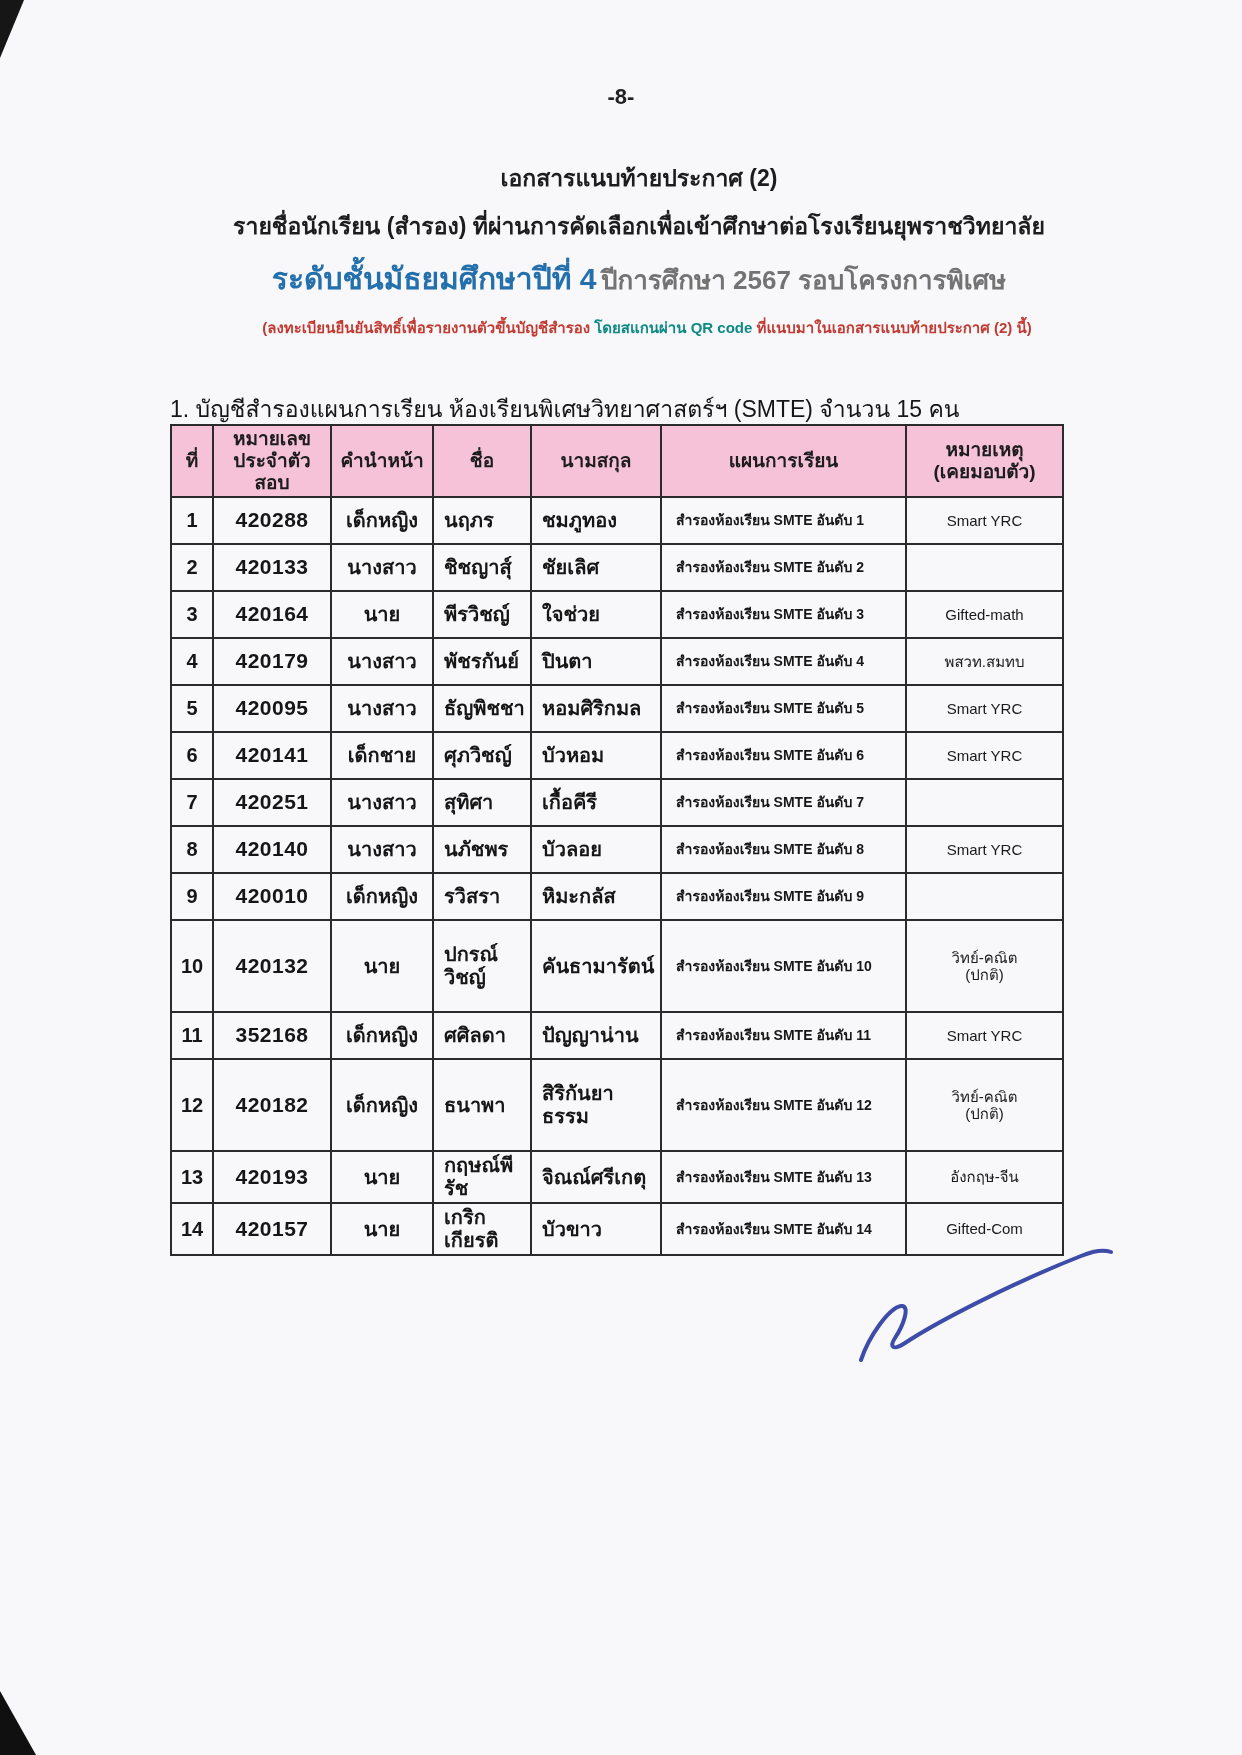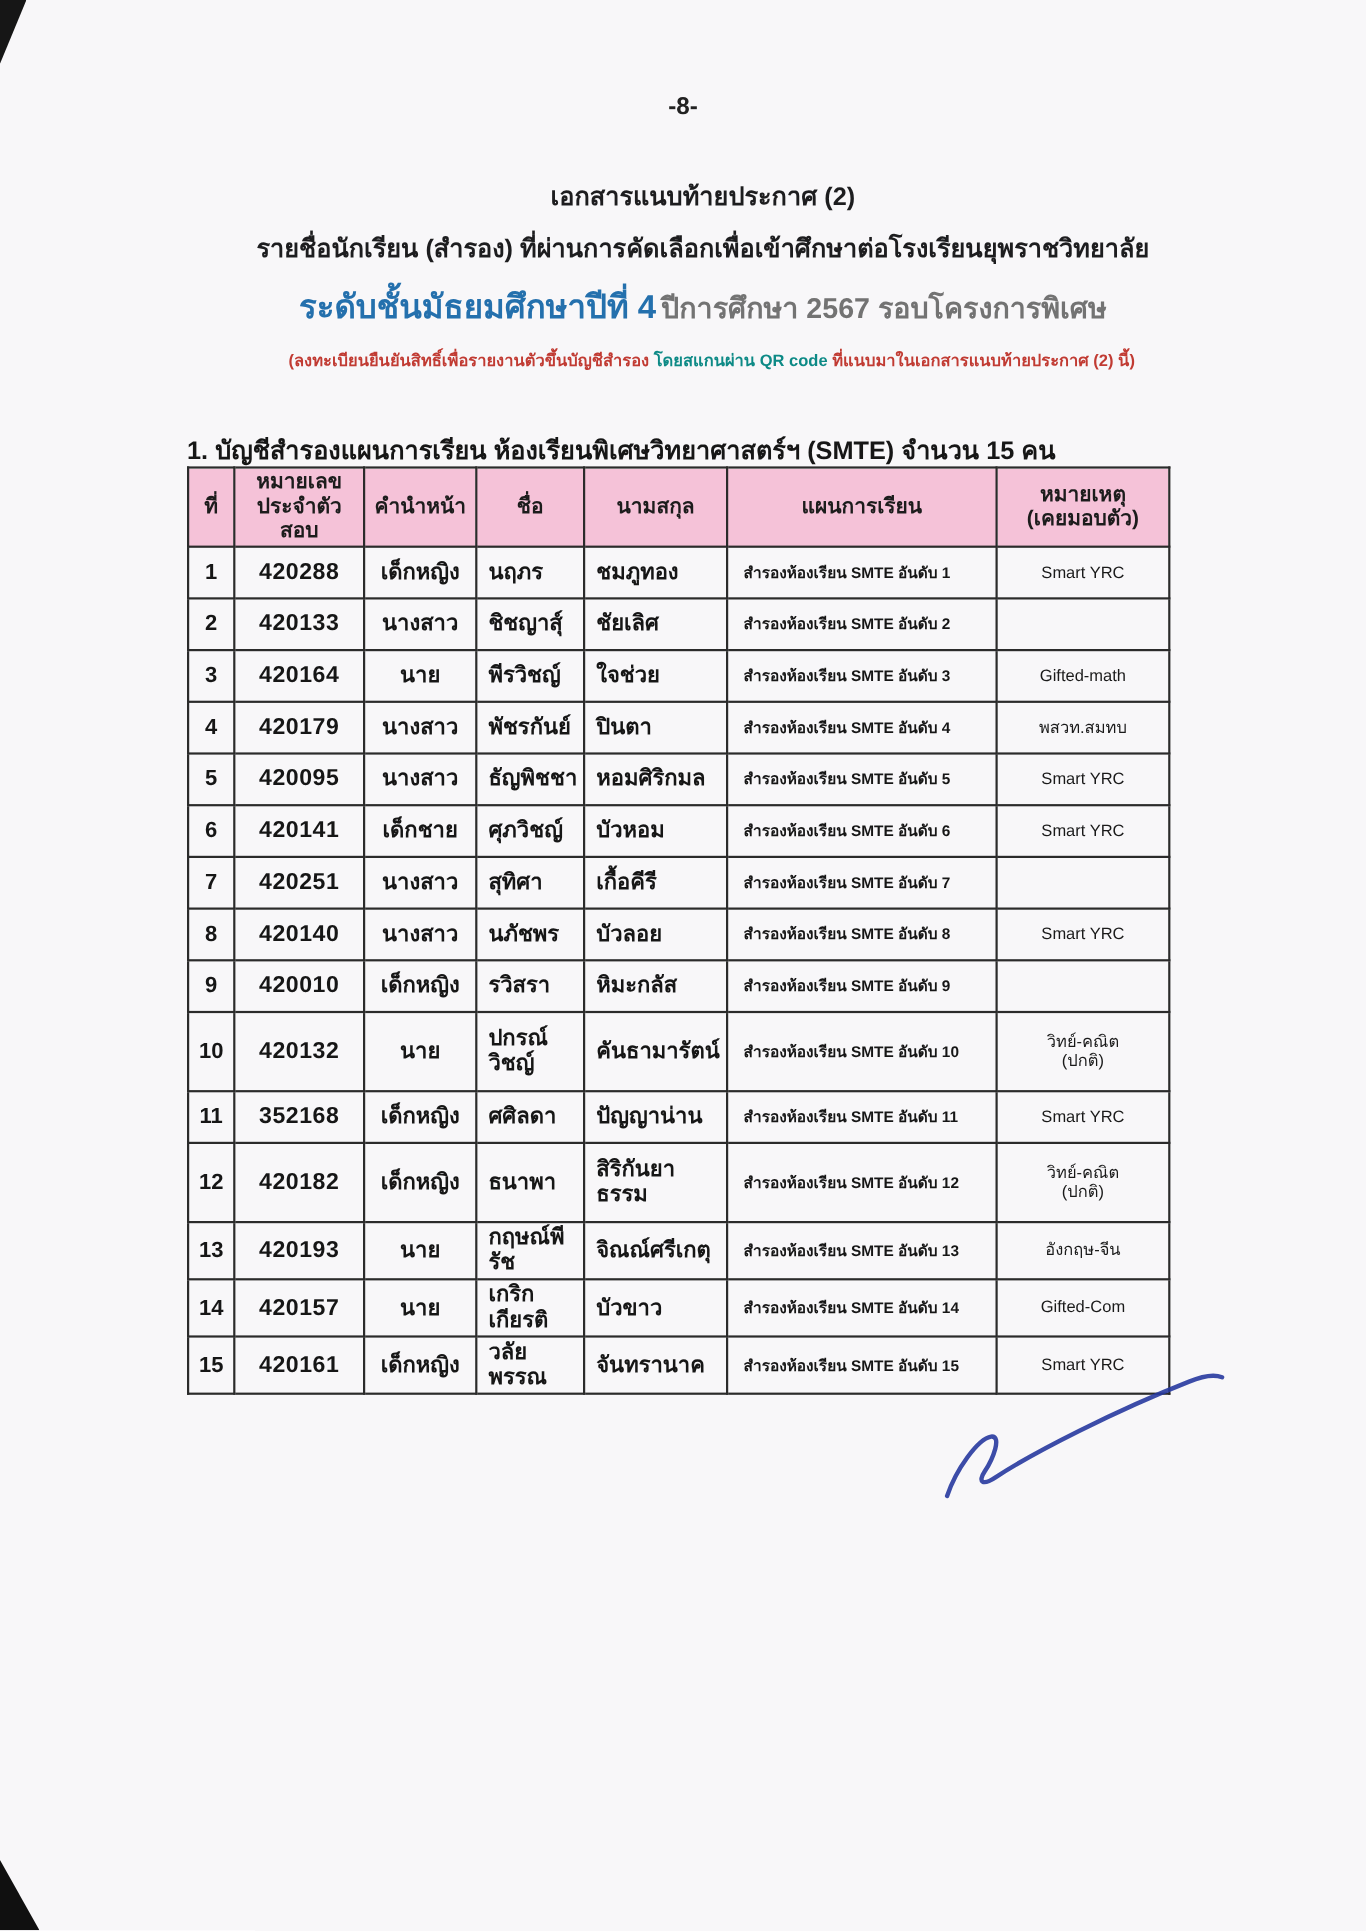--- a/index.html
+++ b/index.html
@@ -19,40 +19,40 @@
   .h-line1 { font-size:23px; font-weight:bold; margin-bottom:12px; }
   .h-line2 { font-size:23px; font-weight:bold; margin-bottom:11px; }
   .h-line3 { margin-bottom:14px; }
   .h-line3 .blue  { font-size:30px; font-weight:bold; color:var(--accent_blue); }
   .h-line3 .dark  { font-size:26px; font-weight:bold; color:#737373; }
   .h-line4 { font-size:15px; font-weight:bold;margin-left:16px; }
   .h-line4 .red  { color:var(--accent_red); }
   .h-line4 .teal { color:var(--accent_teal); }
   .section-title {
     position:absolute; top:391px; left:170px;
-    font-size:23px; font-weight:bold; color:#161616;
+    font-size:23px; font-weight:normal; color:#161616;
   }
   table.students {
     position:absolute; top:424px; left:170px;
     width:892px; border-collapse:collapse; table-layout:fixed;
     background:transparent;
   }
   .students th, .students td {
     border:2px solid #2b2b2b;
     text-align:center; vertical-align:middle;
     white-space:pre-line; line-height:1.15;
     padding:2px 4px;
     overflow:hidden;
   }
   .students thead th {
     background:var(--header_pink);
     font-size:19px; font-weight:bold; height:66px; color:#1c1c1c;
   }
   .students tbody tr { height:47px; }
-  .students tbody tr.tall { height:72px; }
+  .students tbody tr.tall { height:92px; }
   .students td { font-size:20px; font-weight:bold; color:#161616; }
   .students td.col0 { font-size:20px; }
   .students td.col1 { font-size:21px; letter-spacing:0.5px; }
   .students td.col3, .students td.col4 { text-align:left; padding-left:10px; }
   .students td.col5 { text-align:left; padding-left:14px; font-size:14px; }
   .students td.col6 { font-size:15px; font-weight:normal; color:#1a1a1a; }
   col.col0 { width:42px;  }
   col.col1 { width:118px; }
   col.col2 { width:102px; }
   col.col3 { width:98px;  }
@@ -242,29 +242,20 @@
         </tr>
         <tr>
           <td class="col0">14</td>
           <td class="col1">420157</td>
           <td class="col2">นาย</td>
           <td class="col3">เกริกเกียรติ</td>
           <td class="col4">บัวขาว</td>
           <td class="col5">สำรองห้องเรียน SMTE อันดับ 14</td>
           <td class="col6">Gifted-Com</td>
         </tr>
-        <tr>
-          <td class="col0">15</td>
-          <td class="col1">420161</td>
-          <td class="col2">เด็กหญิง</td>
-          <td class="col3">วลัยพรรณ</td>
-          <td class="col4">จันทรานาค</td>
-          <td class="col5">สำรองห้องเรียน SMTE อันดับ 15</td>
-          <td class="col6">Smart YRC</td>
-        </tr>
       </tbody>
   </table>
 
   <svg class="signature" viewBox="0 0 280 135" xmlns="http://www.w3.org/2000/svg">
     <path d="M 16,120 C 24,96 44,68 56,66 C 66,65 58,86 50,98 C 44,107 48,111 60,103 C 95,80 170,42 236,16 C 248,11 258,9 266,12" fill="none" stroke="#27389f" stroke-width="4" stroke-linecap="round" stroke-linejoin="round" opacity="0.9"></path>
   </svg>
 
 </div>
 
 </body></html>

